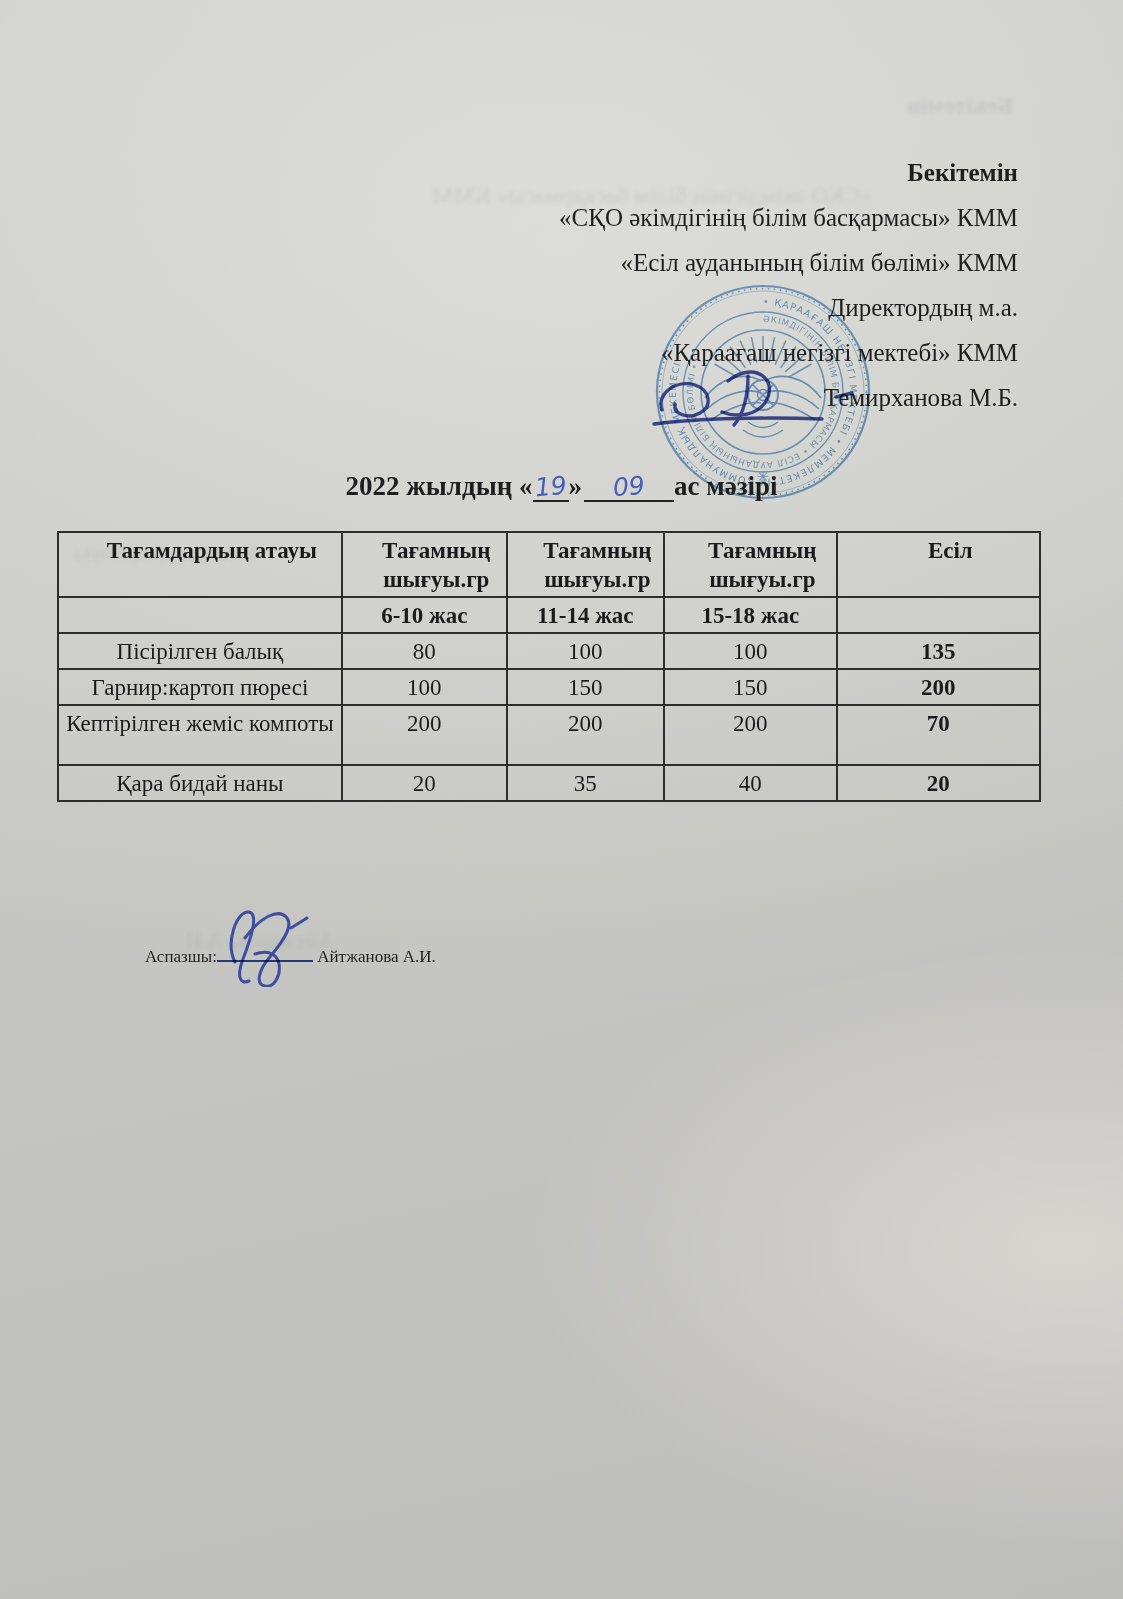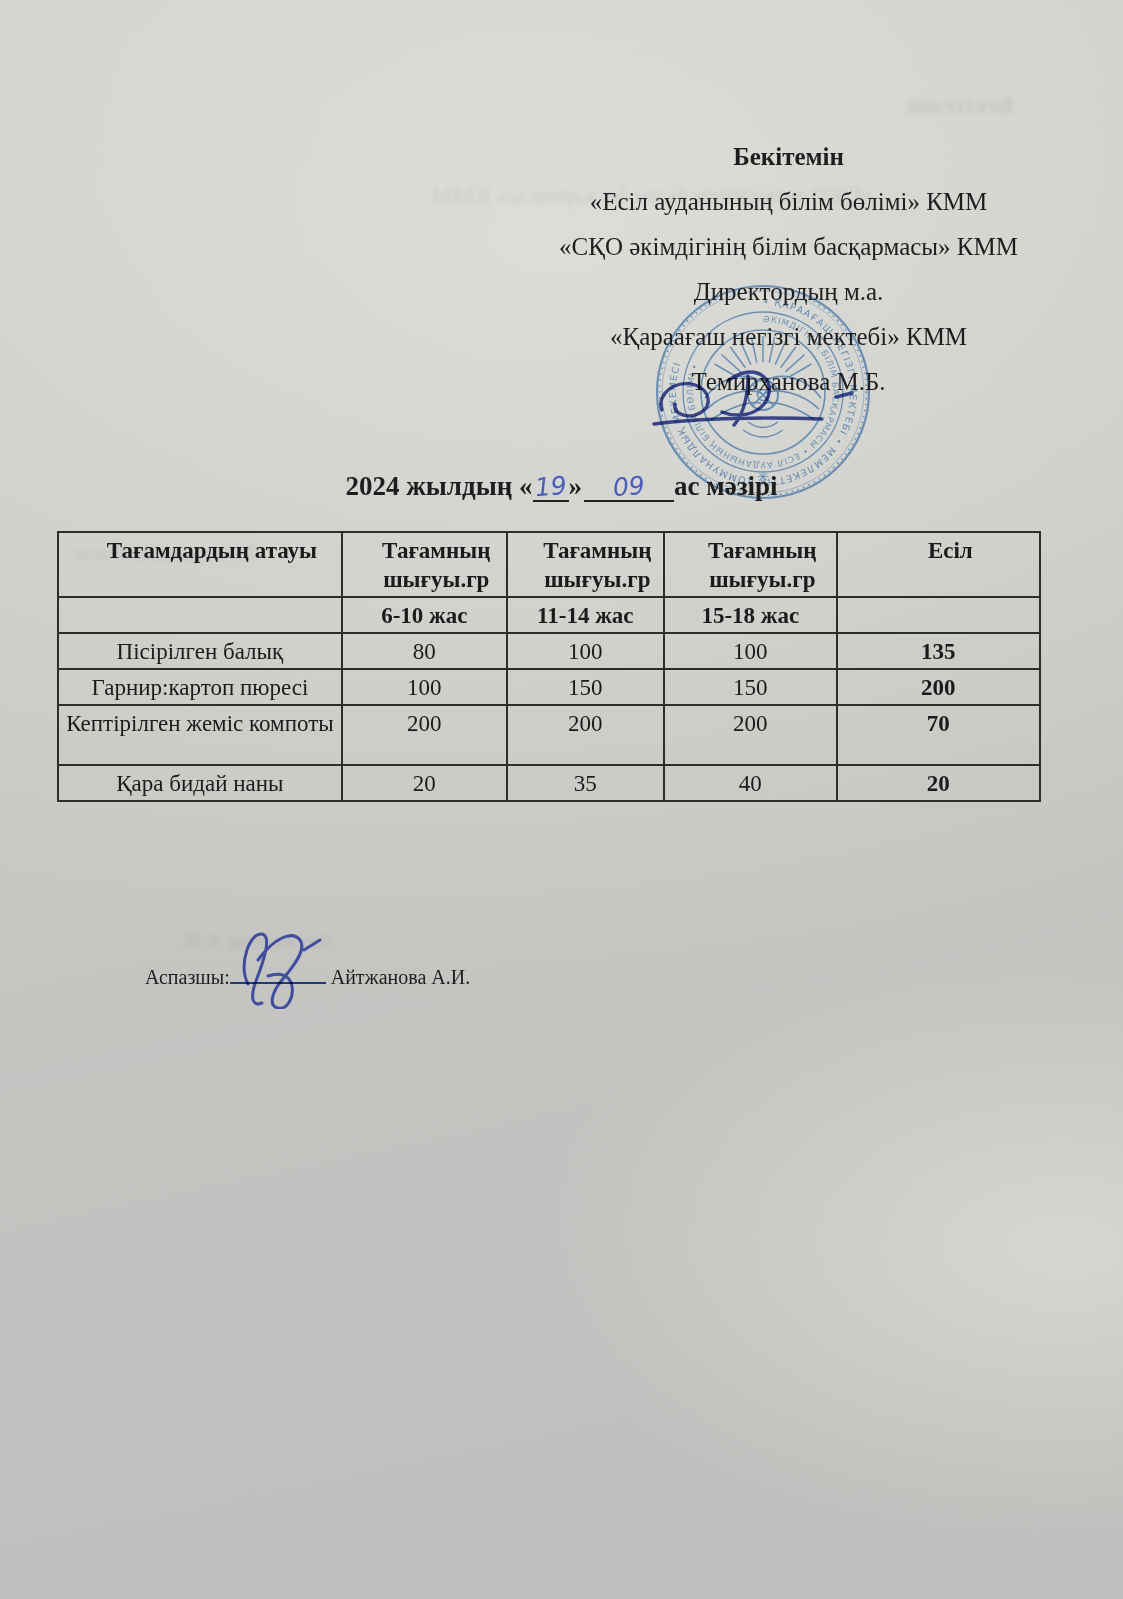--- a/index.html
+++ b/index.html
@@ -25,22 +25,22 @@
     position:absolute;
     font-size:24px;color:#6a6e74;opacity:0.14;
     filter:blur(2.2px);
     transform:scaleX(-1);
     white-space:nowrap;pointer-events:none;
   }
   .ghost.b{font-weight:bold;}
 
   
   .header-block{
-    position:absolute;top:134px;right:105px;
-    text-align:center;font-size:25px;line-height:45px;
+    position:absolute;top:150px;right:105px;
+    text-align:right;font-size:25px;line-height:45px;
     z-index:3;
   }
   .header-block .bold{font-weight:bold;}
 
   
   .stamp{
     position:absolute;left:653px;top:282px;width:220px;height:220px;
     z-index:2;mix-blend-mode:multiply;opacity:0.92;
   }
   .sig-main{
@@ -74,22 +74,22 @@
     text-align:center;vertical-align:top;
     padding:3px 4px 2px 4px;line-height:29px;
   }
   .menu-table .hdr{font-weight:bold;}
   .menu-table .h1 td{height:56px;padding-left:28px;}
   .menu-table .h2 td{height:28px;}
   .menu-table .price{font-weight:bold;}
 
   
   .footer-line{
-    position:absolute;left:145px;top:962px;
-    font-size:20px;z-index:3;white-space:nowrap;text-align:center;
+    position:absolute;left:145px;top:940px;
+    font-size:17px;z-index:3;white-space:nowrap;text-align:center;
   }
   .cook-blank{
     display:inline-block;width:96px;border-bottom:2px solid #223a77;
     position:relative;vertical-align:baseline;height:20px;
   }
   .sig-cook{
     position:absolute;left:-12px;top:-58px;width:130px;height:105px;
     mix-blend-mode:multiply;
   }
 </style>
@@ -98,22 +98,22 @@
 
 <div class="page">
 
   <div class="ghost b" style="top:92px;right:110px;">Бекітемін</div>
   <div class="ghost" style="top:182px;right:250px;">«СҚО әкімдігінің білім басқармасы» КММ</div>
   <div class="ghost" style="top:540px;left:75px;font-size:22px;">Тағамдардың атауы</div>
   <div class="ghost" style="top:928px;left:180px;font-size:22px;">Айтжанова А.И.</div>
 
   <div class="header-block">
     <div class="bold">Бекітемін</div>
+    <div>«СҚО әкімдігінің білім басқармасы» КММ</div>
     <div>«Есіл ауданының білім  бөлімі» КММ</div>
-    <div>«СҚО әкімдігінің білім басқармасы» КММ</div>
     <div>Директордың м.а.</div>
     <div>«Қараағаш негізгі мектебі» КММ</div>
     <div>Темирханова М.Б.</div>
   </div>
 
   <div class="stamp">
     <svg viewBox="0 0 220 220" width="220" height="220">
       <g fill="none" stroke="#6d9ed2" opacity="0.95">
         <circle cx="110" cy="110" r="106" stroke-width="2.2"></circle>
         <circle cx="110" cy="110" r="101" stroke-width="1" opacity="0.55"></circle>
@@ -174,21 +174,21 @@
     <g fill="none" stroke="#35449c" stroke-width="3.4" stroke-linecap="round" opacity="0.93">
       <path d="M22,58 c-6,-16 14,-31 33,-25 c15,5 18,21 5,28 c-11,6 -27,2 -25,-9"></path>
       <path d="M88,29 c12,-10 27,-12 36,-4 c9,8 6,23 -4,31 c-10,8 -26,9 -38,4"></path>
       <path d="M108,24 c0,18 -4,38 -14,49"></path>
       <path d="M14,72 C60,66 130,65 182,67"></path>
       <path d="M196,45 l16,-4"></path>
     </g>
   </svg>
 
   <div class="doc-title">
-    <span>2024 жылдың «</span><span class="day-blank"><span class="hw">19</span></span><span>»</span><span class="month-blank"><span class="hw">09</span></span><span>ас мәзірі</span>
+    <span>2022 жылдың «</span><span class="day-blank"><span class="hw">19</span></span><span>»</span><span class="month-blank"><span class="hw">09</span></span><span>ас мәзірі</span>
   </div>
 
   <table class="menu-table">
     <colgroup>
       <col style="width:28.9%">
         <col style="width:16.8%">
         <col style="width:16.0%">
       <col style="width:17.6%">
         <col style="width:20.7%">
     </colgroup>

